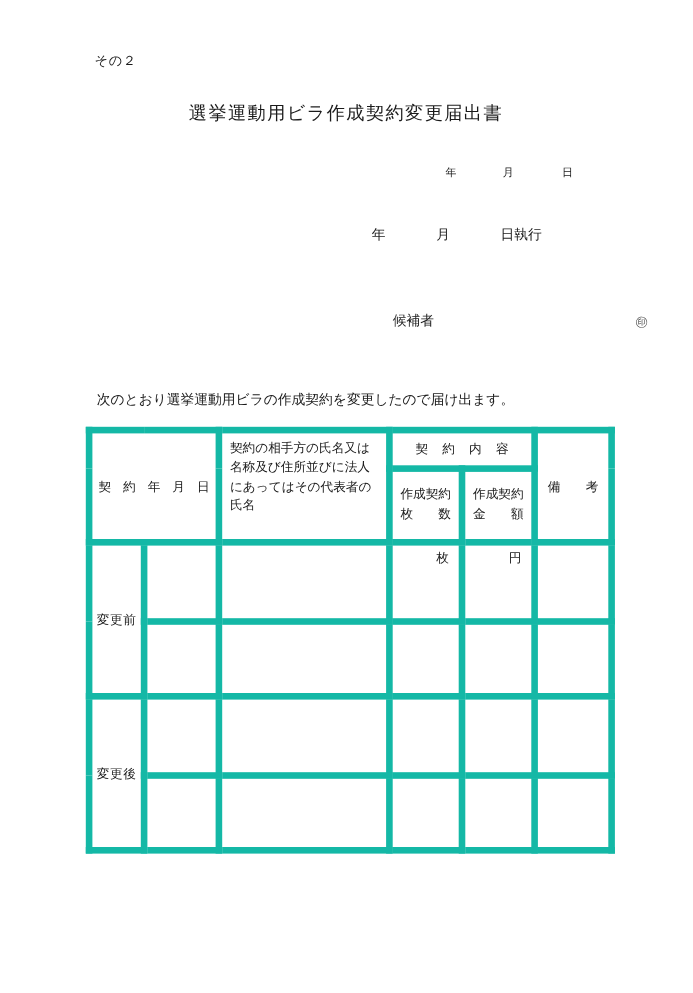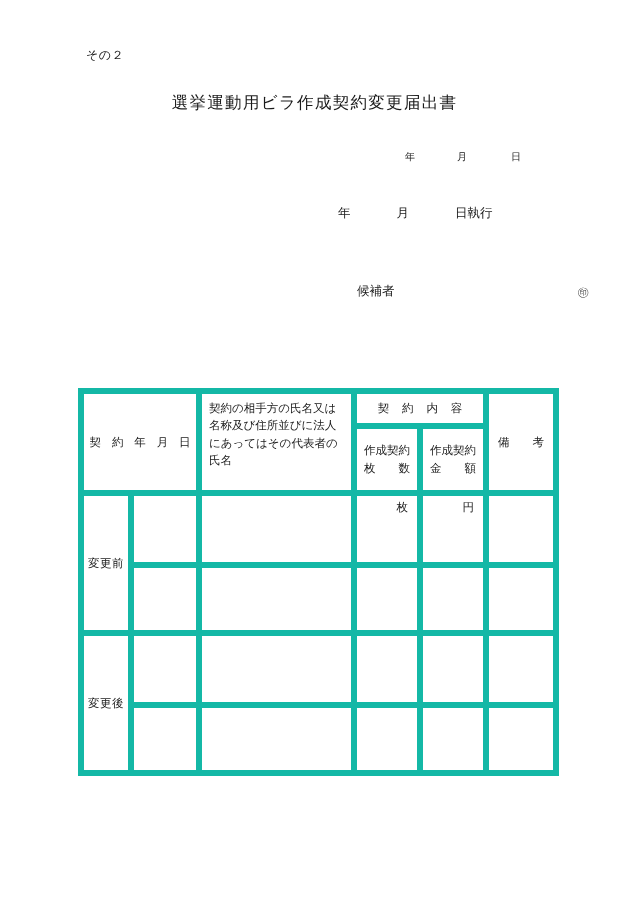--- a/index.html
+++ b/index.html
@@ -220,20 +220,21 @@
   <div class="date-line-exec">
     <span>年</span><span class="gap-a"></span><span>月</span><span class="gap-b"></span><span>日執行</span>
   </div>
 
 
   <div class="candidate-row">
     <span>候補者</span>
     <span class="seal-mark">㊞</span>
   </div>
 
+  <div class="intro-text">次のとおり選挙運動用ビラの作成契約を変更したので届け出ます。</div>
 
   <table class="form-table">
     <colgroup>
       <col style="width:50px">
       <col style="width:68px">
       <col style="width:155px">
       <col style="width:66px">
       <col style="width:66px">
       <col style="width:70px">
     </colgroup>

